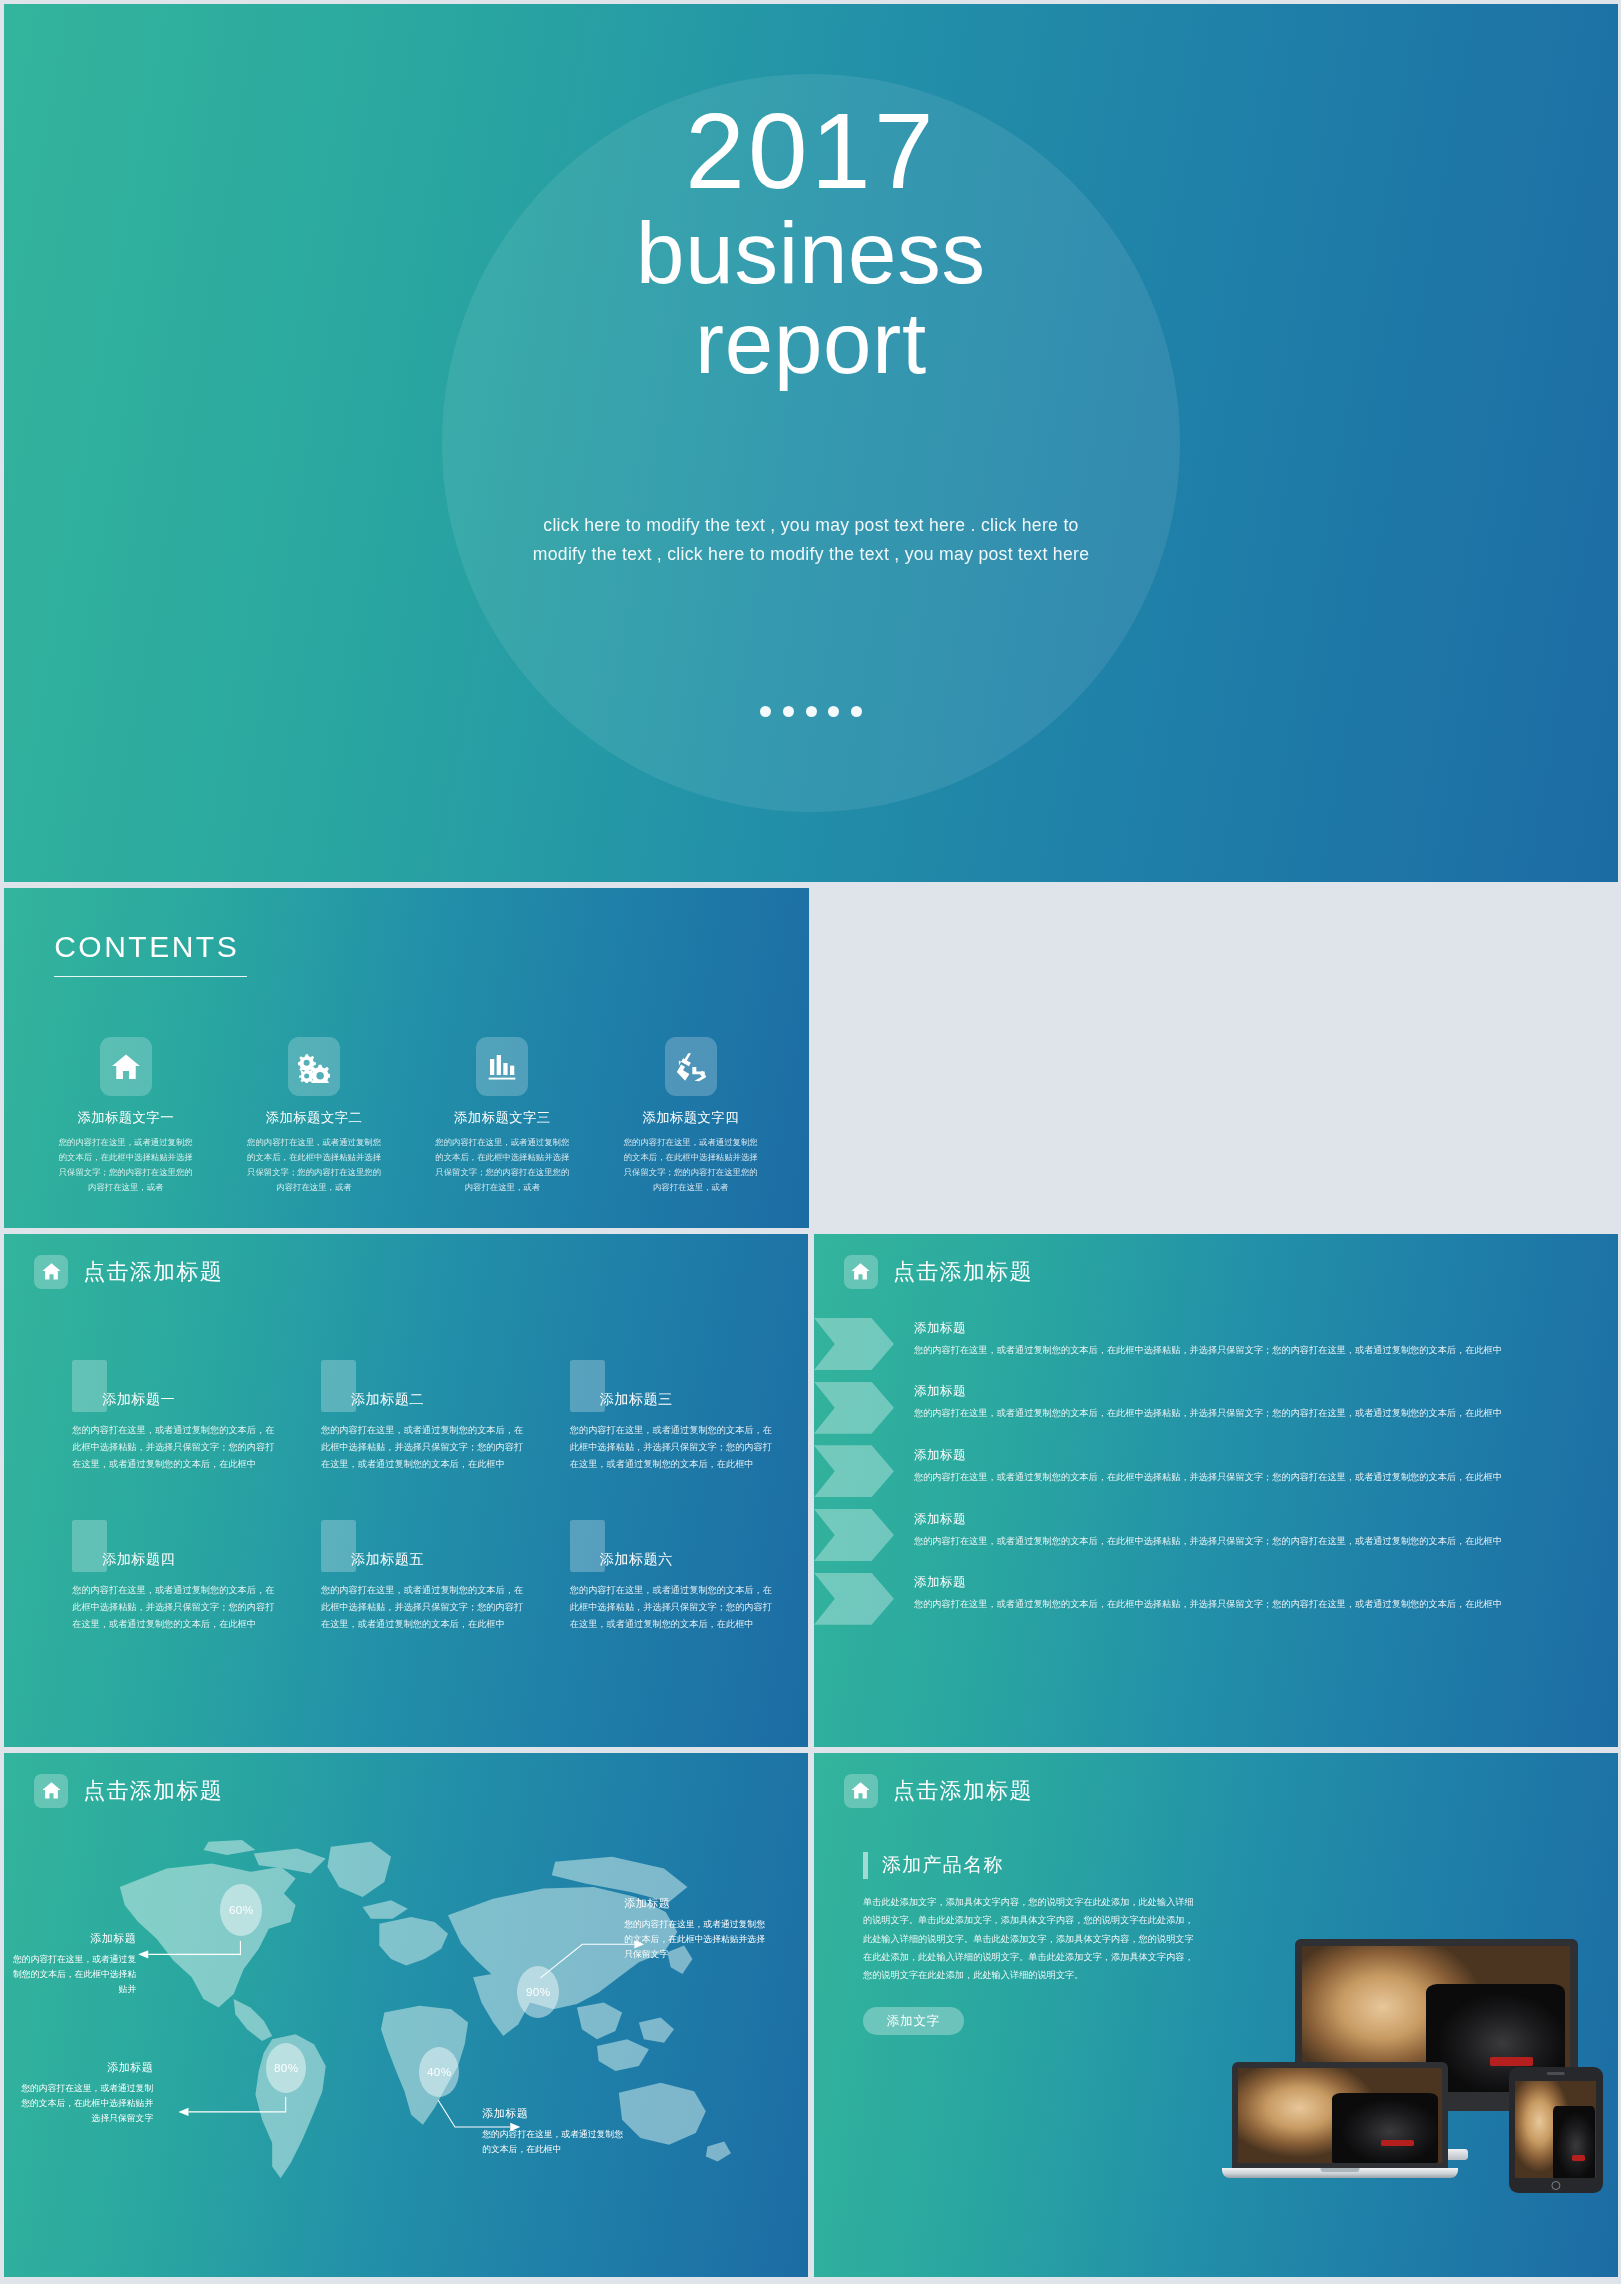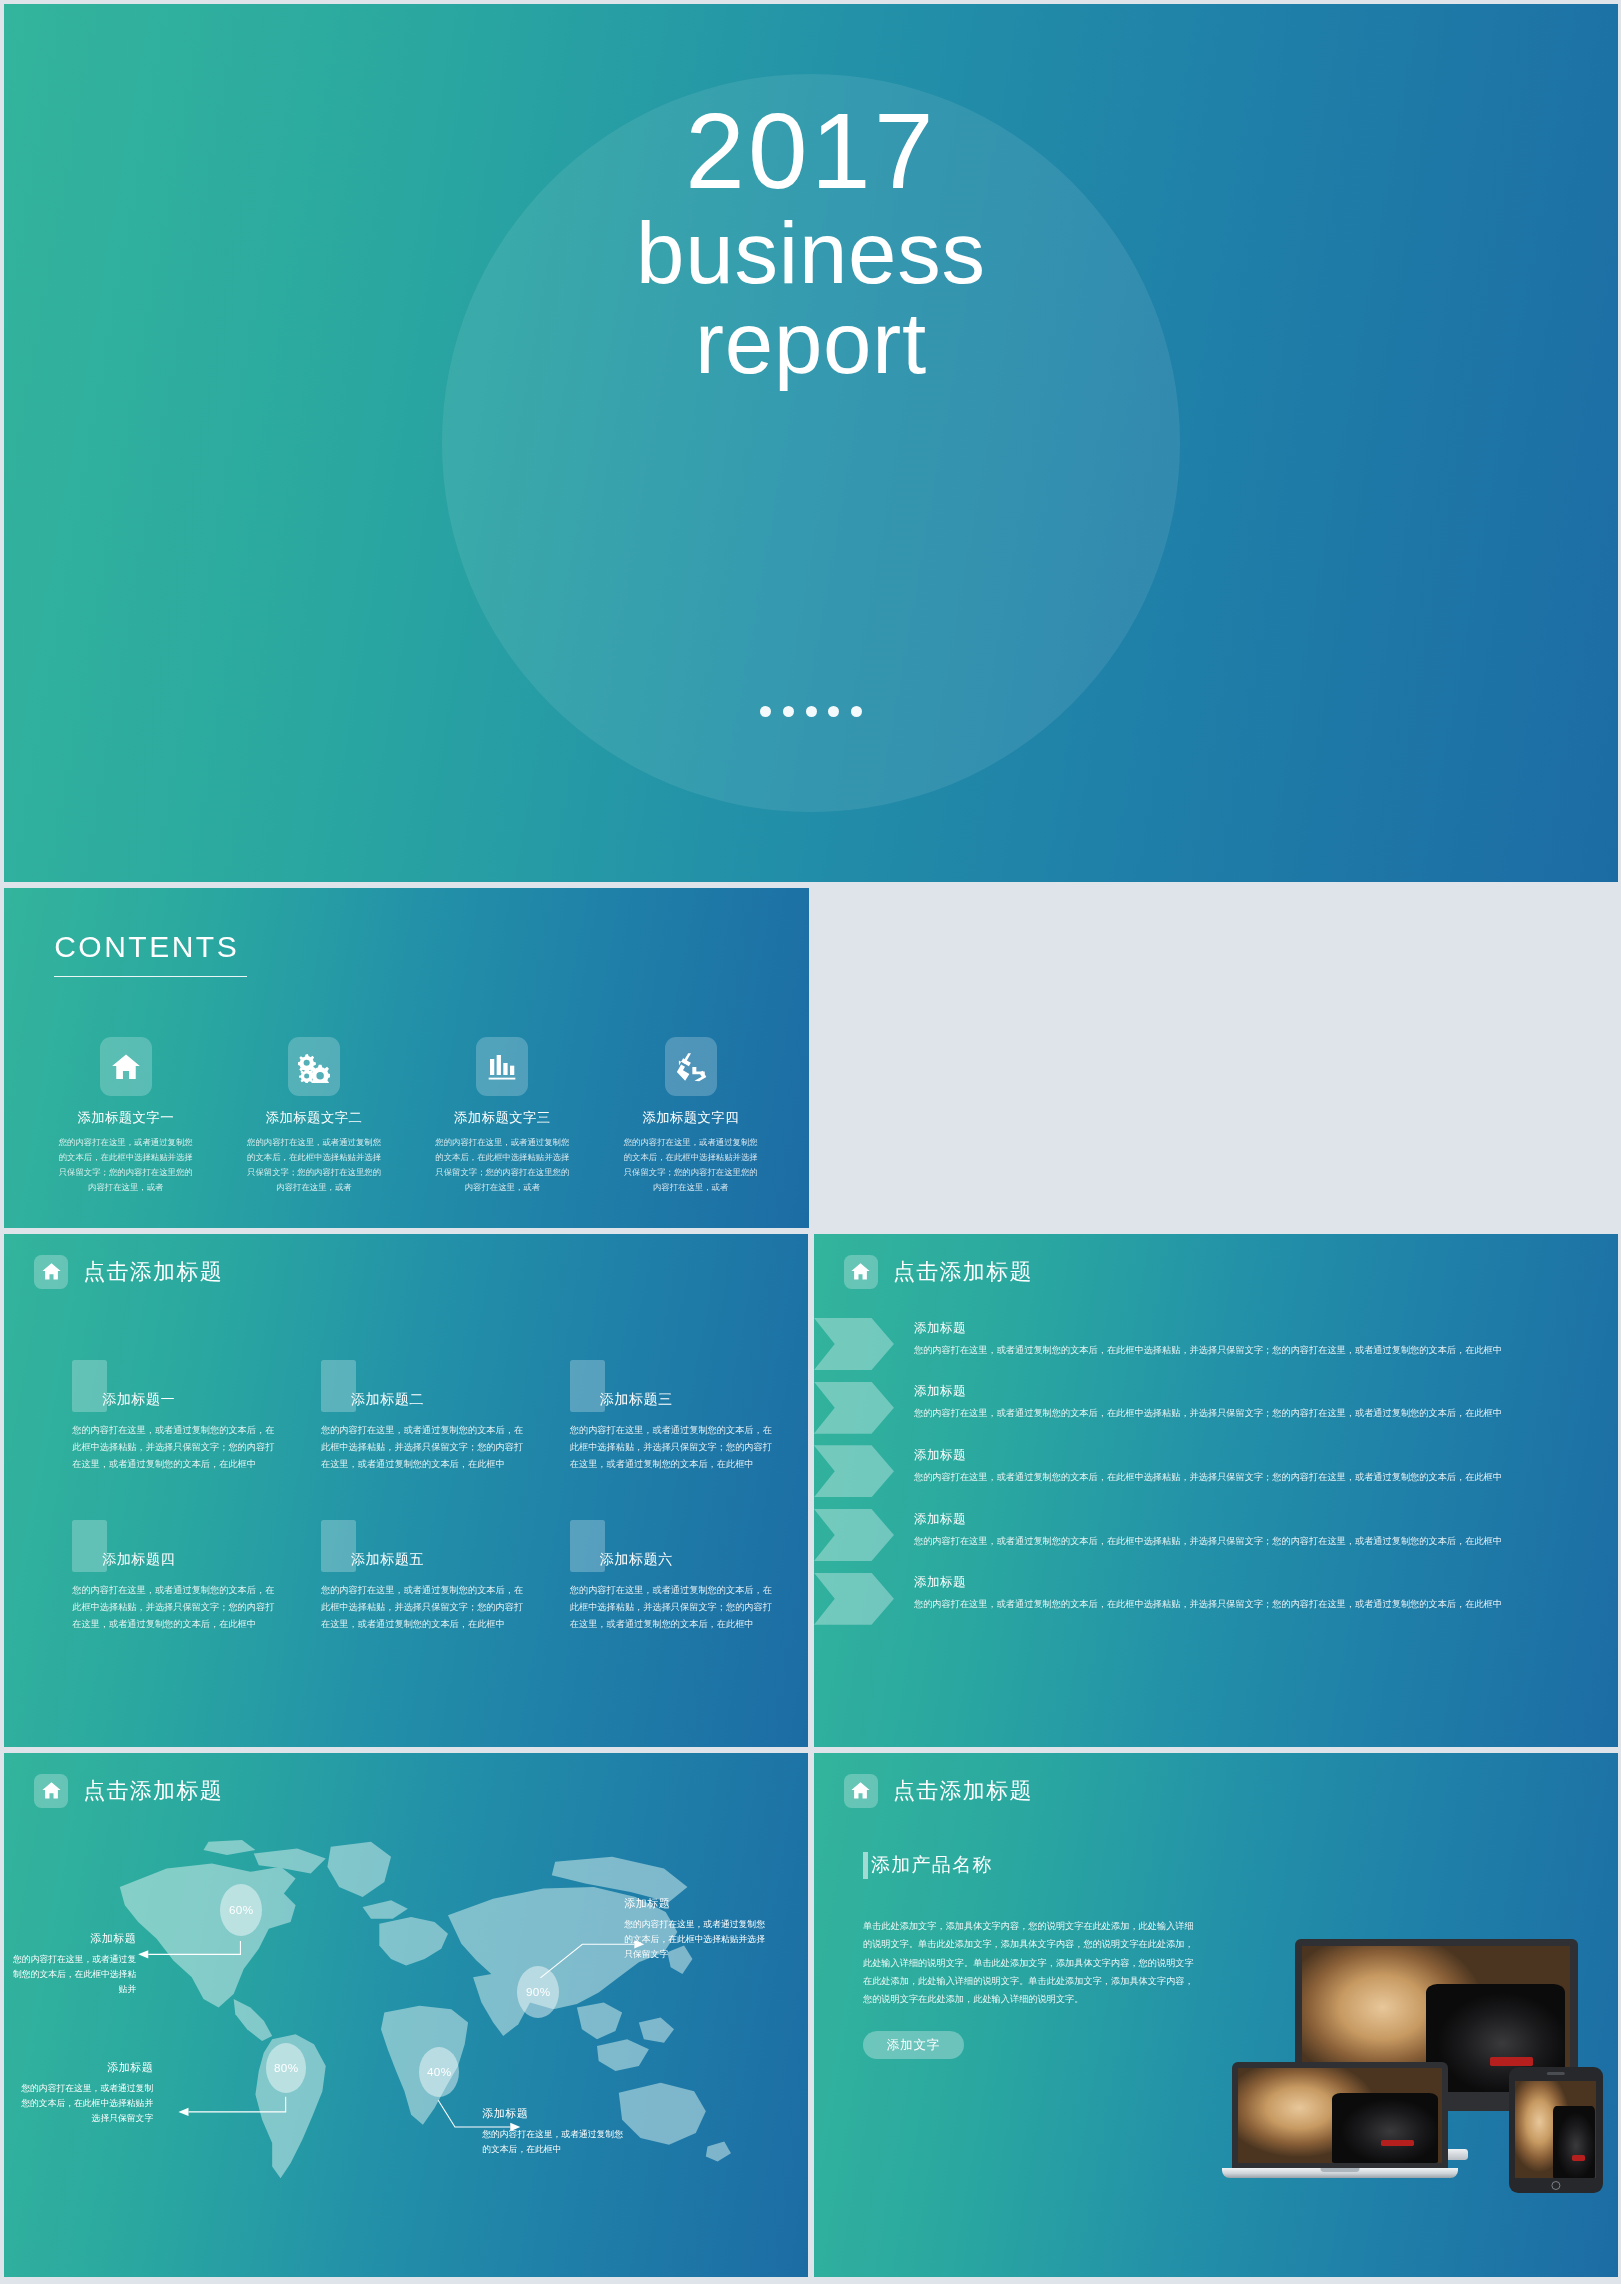--- a/index.html
+++ b/index.html
@@ -190,21 +190,21 @@
   .mlabel h4{ font-size:11px; font-weight:400; margin-bottom:4.2px; letter-spacing:0.5px; }
   .ml1{ left:5px;   top:102px; width:127px; text-align:right; }
   .ml2{ left:620px; top:67px;  width:147px; text-align:left; }
   .ml3{ left:15px;  top:231px; width:134px; text-align:right; }
   .ml4{ left:478px; top:277px; width:141px; text-align:left; }
   .leader{ position:absolute; stroke:#fff; stroke-width:1.3; fill:none; }
   .leadhead{ fill:#fff; }
 
   
   .prod-left{ position:absolute; left:49px; top:99px; width:335px; }
-  .prod-title{ display:flex; align-items:center; gap:3px; margin-bottom:38px; }
+  .prod-title{ display:flex; align-items:center; gap:14px; margin-bottom:14px; }
   .prod-bar{ width:5px; height:27px; background:rgba(255,255,255,.55); }
   .prod-title h3{ font-size:19px; color:#fff; font-weight:400; letter-spacing:1.3px; }
   .prod-left p{ font-size:9.2px; line-height:2.0; color:rgba(255,255,255,.92); }
   .prod-btn{
     margin-top:22px; width:101px; height:28.5px; border-radius:14.2px;
     background:rgba(255,255,255,.3);
     display:flex; align-items:center; justify-content:center;
     color:#fff; font-size:12.6px; letter-spacing:0.8px; cursor:pointer;
   }
 
@@ -273,20 +273,21 @@
 <body>
 
 <div class="deck">
 
   <section class="slide s-title">
     <div class="cover-circle"></div>
     <div class="cover-inner">
       <div class="cover-year">2017</div>
       <div class="cover-word1">business</div>
       <div class="cover-word2">report</div>
+      <div class="cover-sub">click here to modify the text , you may post text here . click here to modify the text , click here to modify the text , you may post text here</div>
       <div class="cover-dots">
         <i></i>
         <i></i>
         <i></i>
         <i></i>
         <i></i>
       </div>
     </div>
   </section>
 

